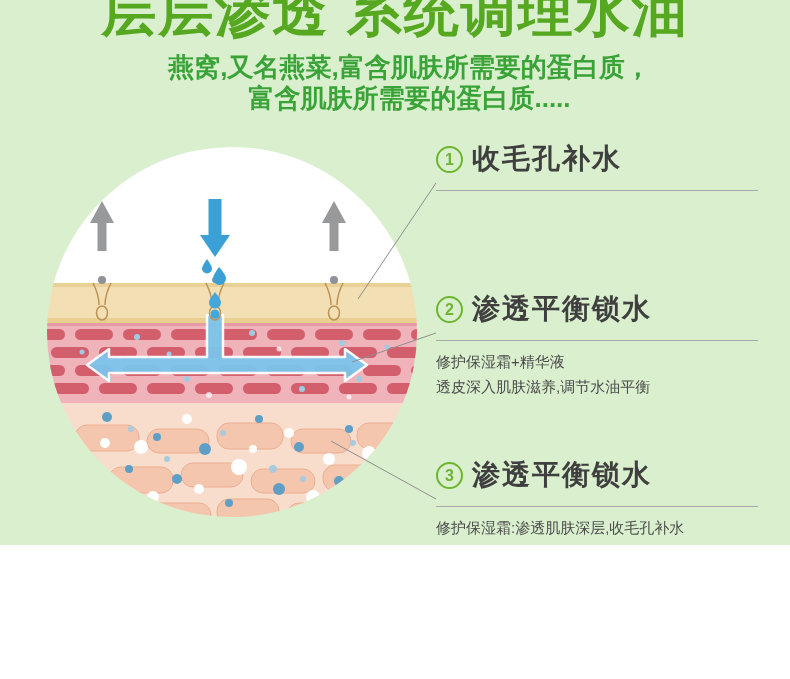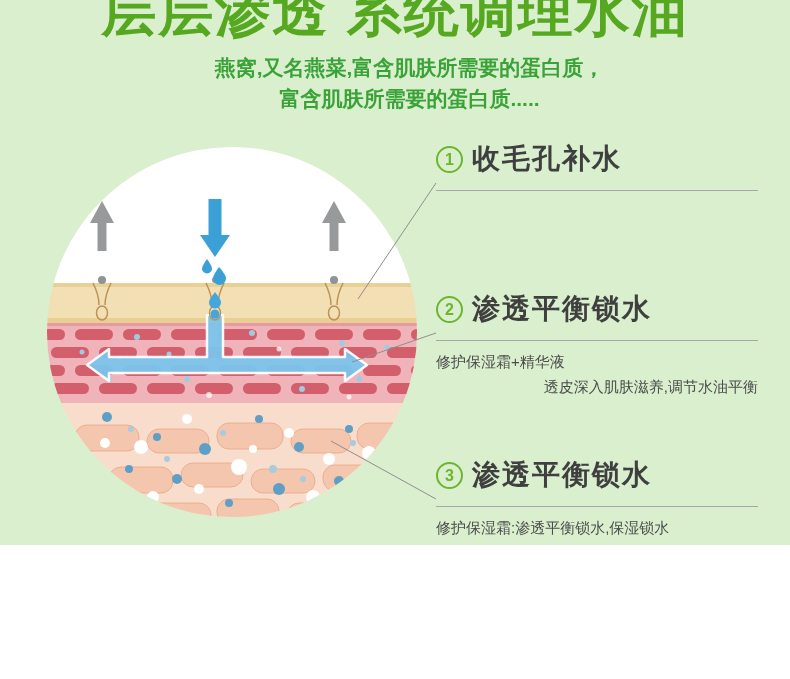--- a/index.html
+++ b/index.html
@@ -13,40 +13,40 @@
   .title{
     position:absolute;top:-16px;left:0;right:0;
     margin:0;text-align:center;
     font-size:55px;line-height:1;font-weight:bold;
     color:#55a81f;letter-spacing:2px;
     white-space:nowrap;
   }
   .subtitle{
     position:absolute;top:52px;left:0;right:0;
     text-align:center;
-    font-size:21px;line-height:31px;font-weight:bold;
+    font-size:26px;line-height:31px;font-weight:bold;
     color:#3aa338;
     margin-left:29px;
   }
   .diagram{position:absolute;left:47px;top:147px;width:370px;height:370px;}
   .connectors{position:absolute;left:0;top:0;pointer-events:none;}
   .annotation{position:absolute;left:436px;width:322px;}
   .ann-heading{
     display:flex;align-items:center;gap:9px;
     border-bottom:1px solid #a8a8a8;padding-bottom:12px;
   }
   .num-badge{
     flex:0 0 auto;width:23px;height:23px;
     border:2px solid #6cb52f;border-radius:50%;
     color:#6cb52f;font-weight:bold;font-size:16px;
     line-height:23px;text-align:center;
   }
   .ann-title{font-size:28px;font-weight:bold;color:#3f3f3f;letter-spacing:2px;}
   .ann-desc{margin-top:9px;font-size:15px;color:#4c4c4c;line-height:23px;}
-  .ann-desc2{margin-top:2px;font-size:15px;color:#4c4c4c;line-height:23px;text-align:right;}
+  .ann-desc2{margin-top:2px;font-size:15px;color:#4c4c4c;line-height:23px;}
   .dotted{position:absolute;top:598px;height:0;border-top:2px dotted #6b6b6b;}
   .dotted-left{left:8px;width:352px;}
   .dotted-right{left:412px;width:370px;}
   .footer-triangle{position:absolute;left:358px;top:582px;}
 </style>
 </head>
 <body>
 
 <div class="page">
 
@@ -240,21 +240,21 @@
     </div>
     <div class="ann-desc">修护保湿霜+精华液</div>
     <div class="ann-desc2">透皮深入肌肤滋养,调节水油平衡</div>
   </div>
 
   <div class="annotation" style="top:456px">
     <div class="ann-heading">
       <span class="num-badge">3</span>
       <span class="ann-title">渗透平衡锁水</span>
     </div>
-    <div class="ann-desc">修护保湿霜:渗透平衡锁水,保湿锁水</div>
+    <div class="ann-desc">修护保湿霜:渗透肌肤深层,收毛孔补水</div>
   </div>
 
   <div class="dotted dotted-left"></div>
   <div class="dotted dotted-right"></div>
   <svg class="footer-triangle" width="64" height="40" viewBox="0 0 64 40">
     <polygon points="10,3 54,3 32,37" fill="#35b13a"></polygon>
     <polygon points="44,3 54,5 33,38 26,29" fill="#dd3a3a"></polygon>
   </svg>
 
 </div>

